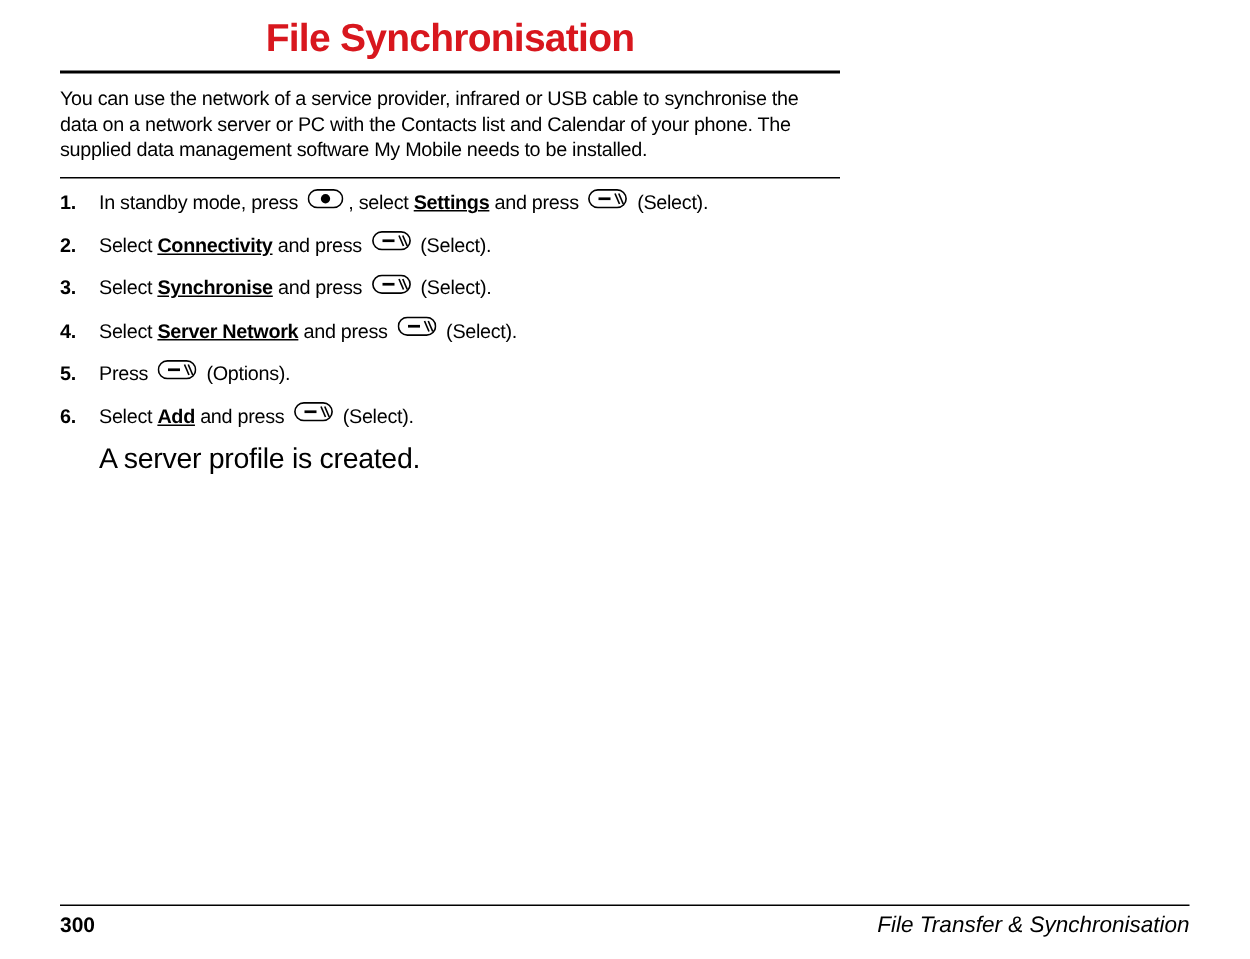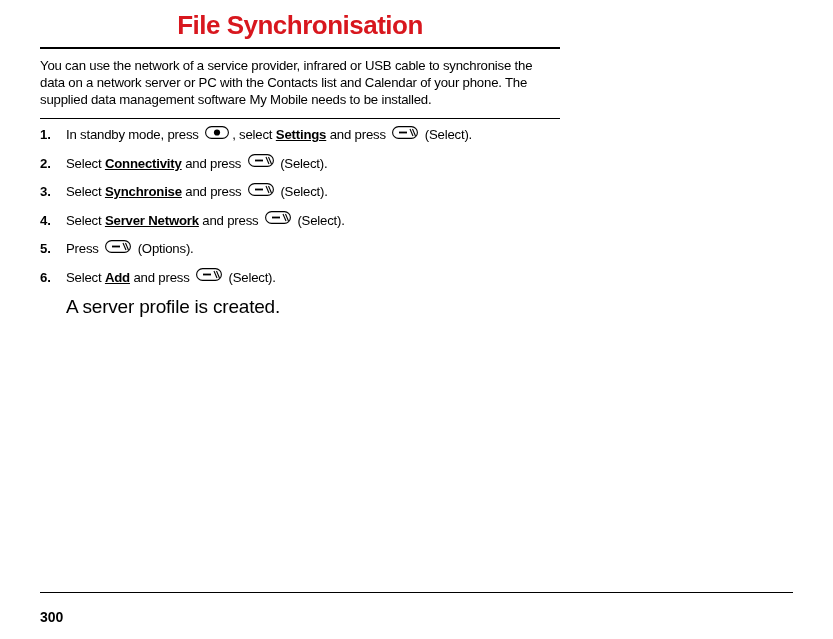--- a/index.html
+++ b/index.html
@@ -94,21 +94,21 @@
       margin-top: 2px;
     }
     .footer {
       position: absolute;
       bottom: 14px;
       left: 40px;
       right: 40px;
       border-top: 1.2px solid #000;
       display: flex;
       justify-content: space-between;
-      padding-top: 16px;
+      padding-top: 4px;
     }
     .page-num {
       font-size: 14px;
       font-weight: bold;
       font-stretch: condensed;
     }
     .section-name {
       font-size: 15px;
       font-style: italic;
       font-stretch: condensed;
@@ -183,13 +183,14 @@
               <line x1="20.5" y1="3" x2="23.5" y2="10" stroke="#000" stroke-width="1.1"></line>
             </svg></span> (Select).</span>
       </li>
     </ol>
 
   <p class="tail">A server profile is created.</p>
 </div>
 
 <div class="footer">
   <span class="page-num">300</span>
+  <span class="section-name">File Transfer &amp; Synchronisation</span>
 </div>
 
 </body></html>

